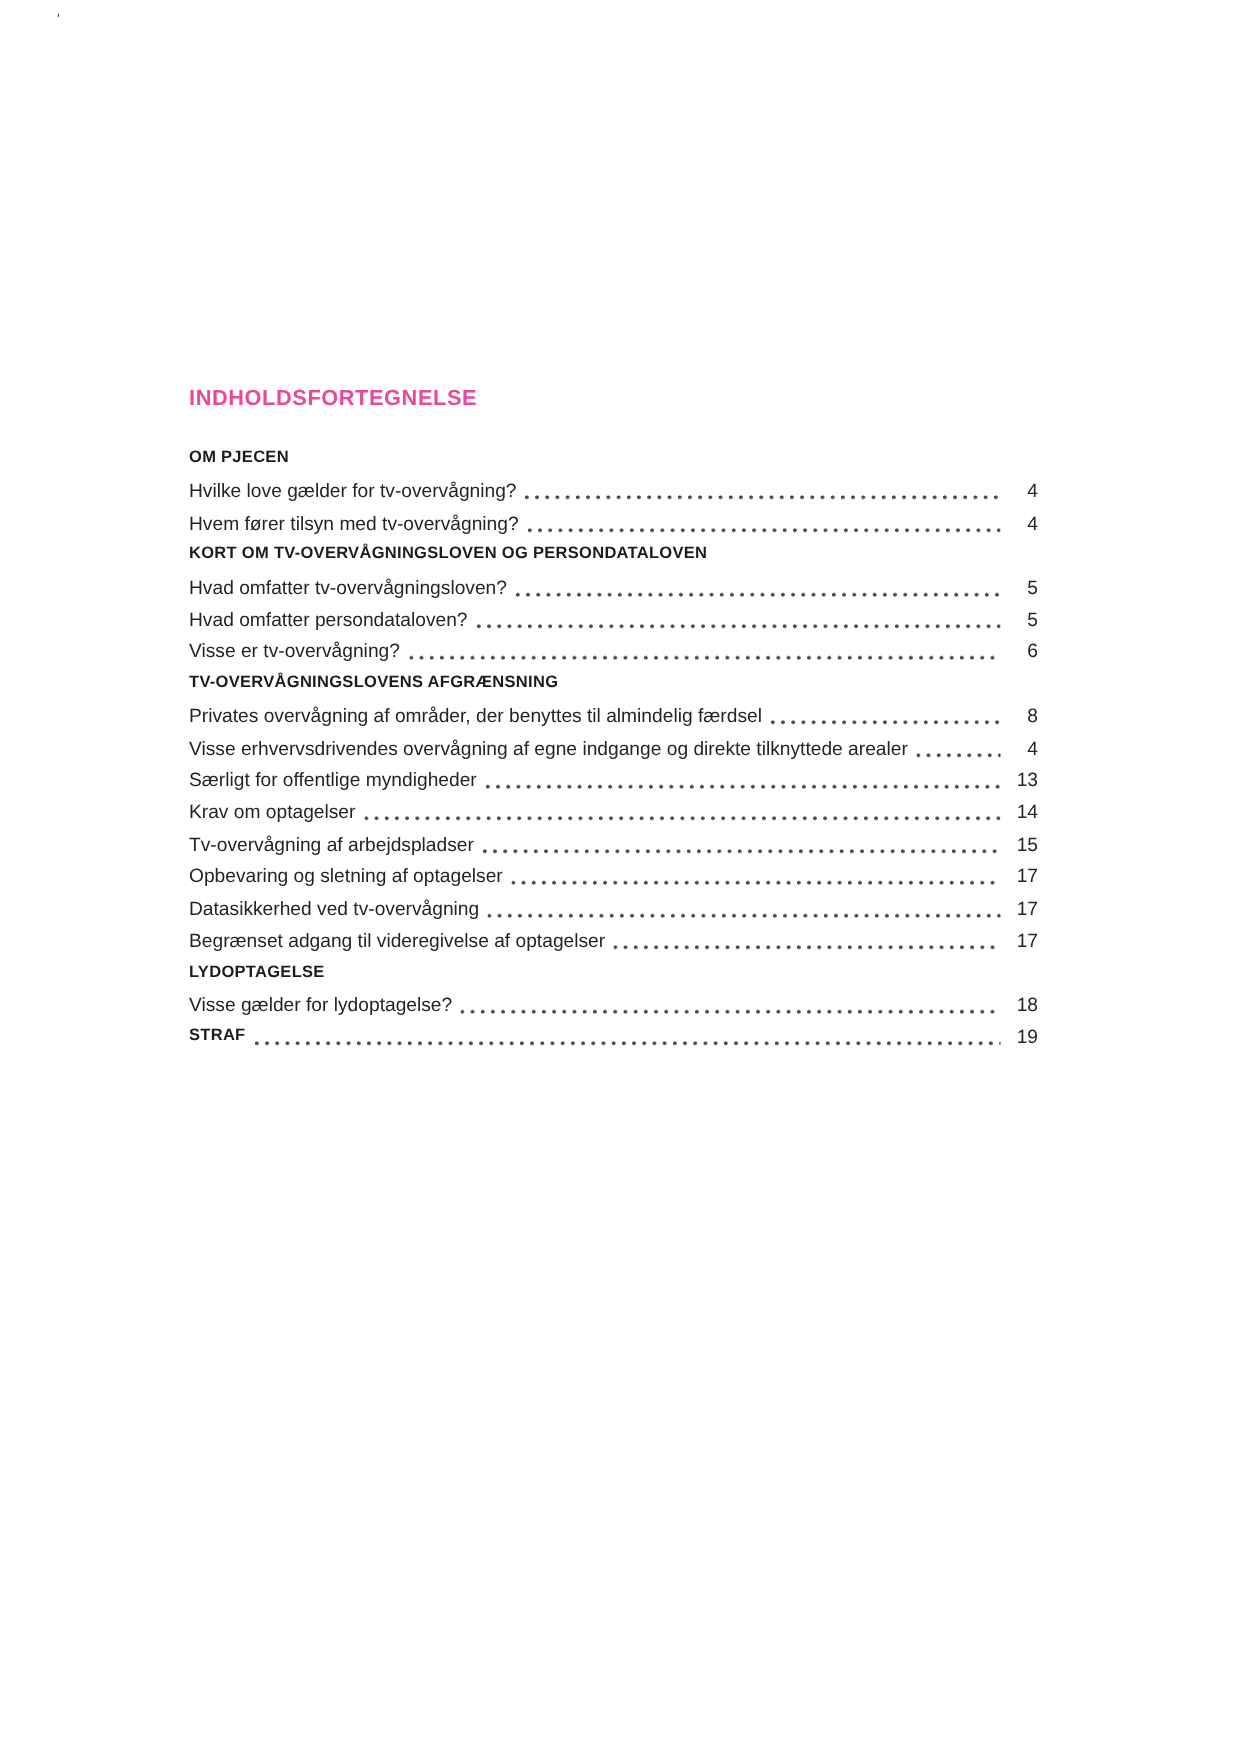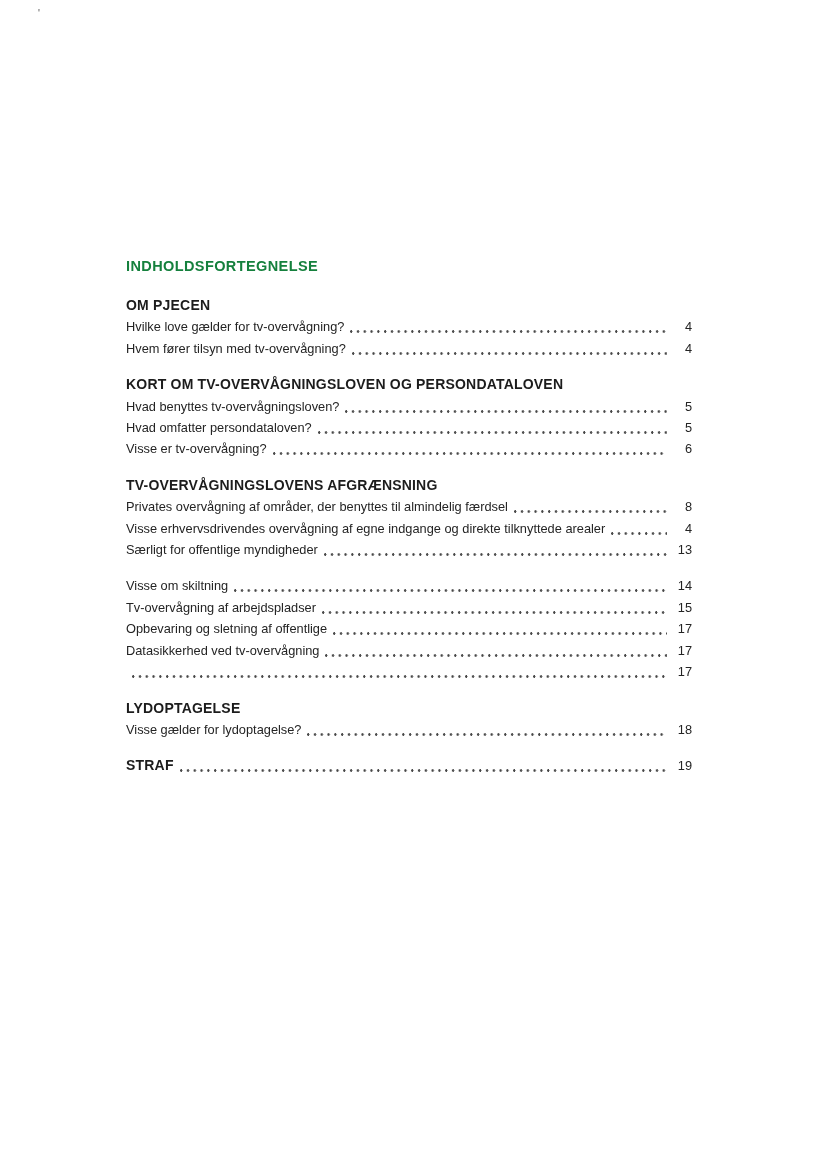--- a/index.html
+++ b/index.html
@@ -25,35 +25,34 @@
   .content{
     position:absolute;
     left:126px;
     top:258px;
     width:566px;
   }
   .toc-title{
     font-size:14.5px;
     font-weight:bold;
     letter-spacing:0.4px;
-    color:#15803d;
+    color:#ec4899;
     margin:0 0 21px 0;
   }
   .toc-section{
-    margin-top:15px;
   }
   .toc-section:first-child{
     margin-top:0;
   }
   .toc-heading-row{
     display:flex;
     line-height:21.4px;
   }
   .toc-heading{
-    font-size:14px;
+    font-size:11px;
     font-weight:bold;
     letter-spacing:0.2px;
     color:#1c1c1c;
   }
   .toc-entry{
     display:flex;
     line-height:21.4px;
     font-size:12.8px;
     color:#242424;
   }
@@ -99,21 +98,21 @@
             <span class="entry-label">Hvem fører tilsyn med tv-overvågning?</span>
             <span class="leader"></span>
             <span class="pagenum">4</span>
           </div>
         </div>
         <div class="toc-section">
           <div class="toc-heading-row">
             <span class="toc-heading">KORT OM TV-OVERVÅGNINGSLOVEN OG PERSONDATALOVEN</span>
           </div>
           <div class="toc-entry">
-            <span class="entry-label">Hvad benyttes tv-overvågningsloven?</span>
+            <span class="entry-label">Hvad omfatter tv-overvågningsloven?</span>
             <span class="leader"></span>
             <span class="pagenum">5</span>
           </div>
           <div class="toc-entry">
             <span class="entry-label">Hvad omfatter persondataloven?</span>
             <span class="leader"></span>
             <span class="pagenum">5</span>
           </div>
           <div class="toc-entry">
             <span class="entry-label">Visse er tv-overvågning?</span>
@@ -136,40 +135,41 @@
             <span class="pagenum">4</span>
           </div>
           <div class="toc-entry">
             <span class="entry-label">Særligt for offentlige myndigheder</span>
             <span class="leader"></span>
             <span class="pagenum">13</span>
           </div>
         </div>
         <div class="toc-section">
           <div class="toc-entry">
-            <span class="entry-label">Visse om skiltning</span>
+            <span class="entry-label">Krav om optagelser</span>
             <span class="leader"></span>
             <span class="pagenum">14</span>
           </div>
           <div class="toc-entry">
             <span class="entry-label">Tv-overvågning af arbejdspladser</span>
             <span class="leader"></span>
             <span class="pagenum">15</span>
           </div>
           <div class="toc-entry">
-            <span class="entry-label">Opbevaring og sletning af offentlige</span>
+            <span class="entry-label">Opbevaring og sletning af optagelser</span>
             <span class="leader"></span>
             <span class="pagenum">17</span>
           </div>
           <div class="toc-entry">
             <span class="entry-label">Datasikkerhed ved tv-overvågning</span>
             <span class="leader"></span>
             <span class="pagenum">17</span>
           </div>
           <div class="toc-entry">
+            <span class="entry-label">Begrænset adgang til videregivelse af optagelser</span>
             <span class="leader"></span>
             <span class="pagenum">17</span>
           </div>
         </div>
         <div class="toc-section">
           <div class="toc-heading-row">
             <span class="toc-heading">LYDOPTAGELSE</span>
           </div>
           <div class="toc-entry">
             <span class="entry-label">Visse gælder for lydoptagelse?</span>

